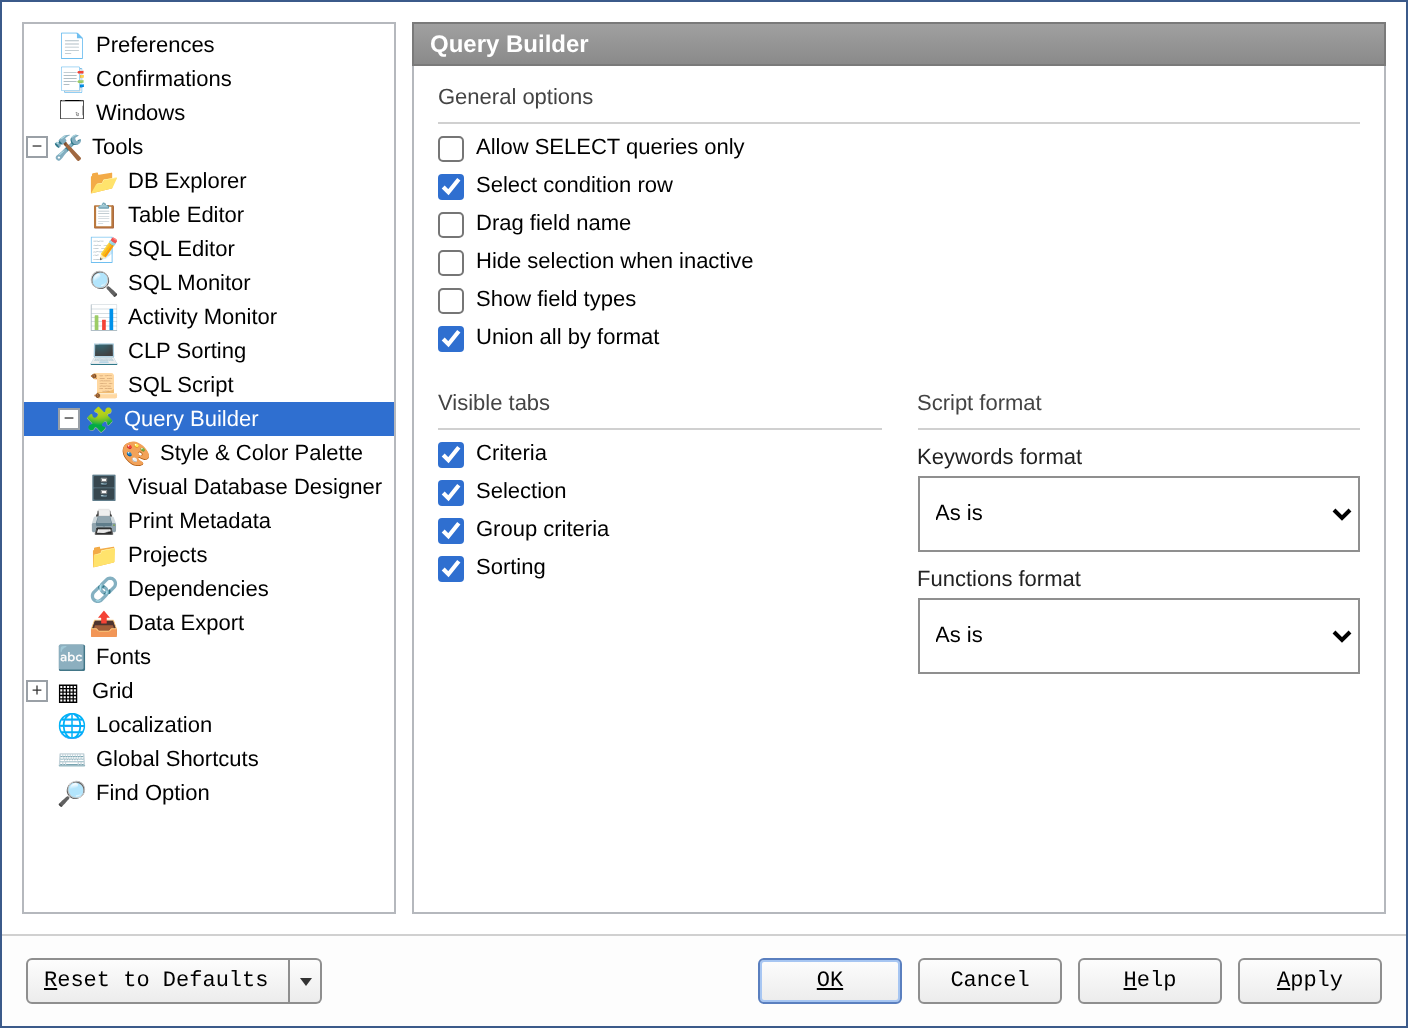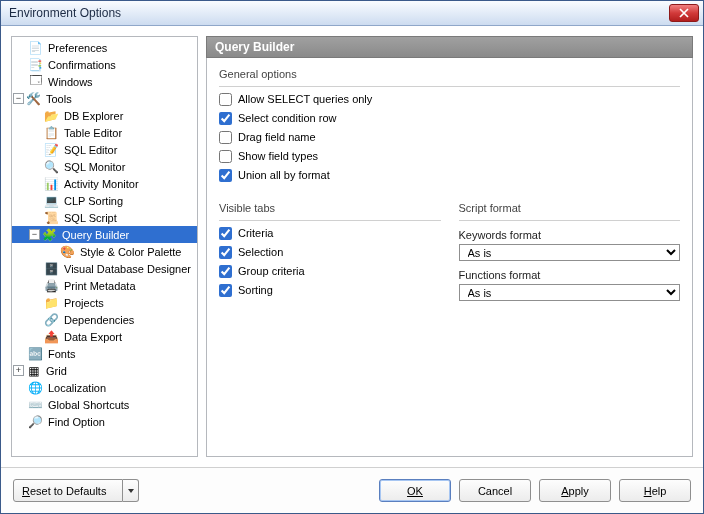--- a/index.html
+++ b/index.html
@@ -26,43 +26,35 @@
   .banner { height: 22px; background: linear-gradient(#a0a0a0,#8a8a8a); color: #fff; font-weight: bold; font-size: 12px; display: flex; align-items: center; padding: 0 8px; border: 1px solid #7a7a7a; }
   .options { flex: 1; border: 1px solid #b5b8bd; border-top: none; padding: 10px 12px; overflow: auto; }
   .group { margin-bottom: 14px; }
   .group-title { color: #444; margin-bottom: 6px; }
   .group-body { border-top: 1px solid #d0d0d0; padding-top: 6px; }
   .chk { display: flex; height: 19px; gap: 6px; }
   .chk input { width: 13px; height: 13px; accent-color: #2f6fd0; }
   .cols { display: flex; gap: 18px; }
   .col { flex: 1; }
   .sel-label { margin: 2px 0 3px; color: #222; }
-  select { width: 100%; height: 17px; border: 1px solid #8f8f8f; background: #fff; font: inherit; padding-left: 4px; }
-  .footer { height: 46px; border-top: 1px solid #d0d0d0; display: flex; align-items: center; padding: 0 12px; gap: 8px; background: #fdfdfd; }
+  select { width: 100%; height: 38px; border: 1px solid #8f8f8f; background: #fff; font: inherit; padding-left: 4px; }
+  .footer { height: 46px; border-top: 1px solid #d0d0d0; display: flex; align-items: center; padding: 0 12px; gap: 8px; background: #fdfdfd; font-family: Liberation Mono, monospace; }
   .footer .spacer { flex: 1; }
   .btn { height: 23px; min-width: 72px; background: linear-gradient(#fdfdfd,#ececec); border: 1px solid #8f8f8f; border-radius: 3px; font: inherit; padding: 0 10px; cursor: pointer; }
   .btn.default { border-color: #5a7fbf; box-shadow: inset 0 0 0 1px #a7c6f2; }
   .btn u { text-decoration: underline; }
   .split-btn { display: flex; }
   .split-btn .btn { border-top-right-radius: 0; border-bottom-right-radius: 0; min-width: 110px; text-align: left; padding-left: 8px; }
   .split-btn .caret { width: 16px; border: 1px solid #8f8f8f; border-left: none; border-top-right-radius: 3px; border-bottom-right-radius: 3px; background: linear-gradient(#fdfdfd,#ececec); display: flex; align-items: center; justify-content: center; cursor: pointer; }
   .split-btn .caret svg { width: 8px; height: 8px; }
 </style>
 </head>
 <body>
 
 <div class="window">
-  <div class="titlebar">
-    <span class="title">Environment Options</span>
-    <div class="close-btn">
-      <svg viewBox="0 0 10 10">
-          <path d="M1 1 L9 9 M9 1 L1 9" stroke="#fff" stroke-width="1.7"></path>
-        </svg>
-    </div>
-  </div>
 
   <div class="body">
     <div class="tree-panel">
       <div class="tree">
           <ul>
         <li>
               <div class="row">
                 <span class="indent"></span>
                 <span class="ticon">📄</span>
                 <span class="label">Preferences</span>
@@ -256,20 +248,24 @@
                 <input type="checkbox" style="">
                 <span>Allow SELECT queries only</span>
               </label>
             <label class="chk">
                 <input type="checkbox" checked="" style="">
                 <span>Select condition row</span>
               </label>
             <label class="chk">
                 <input type="checkbox" style="">
                 <span>Drag field name</span>
+              </label>
+            <label class="chk">
+                <input type="checkbox" style="">
+                <span>Hide selection when inactive</span>
               </label>
             <label class="chk">
                 <input type="checkbox" style="">
                 <span>Show field types</span>
               </label>
             <label class="chk">
                 <input type="checkbox" checked="" style="">
                 <span>Union all by format</span>
               </label>
           </div>
@@ -317,16 +313,16 @@
       <button class="btn"><u>R</u><span>eset to Defaults</span></button>
       <div class="caret">
           <svg viewBox="0 0 8 8">
             <path d="M1 2 L4 6 L7 2 Z" fill="#333"></path>
           </svg>
         </div>
     </div>
     <div class="spacer"></div>
     <button class="btn default"><u>OK</u></button>
     <button class="btn">Cancel</button>
+    <button class="btn"><u>H</u>elp</button>
     <button class="btn"><u>A</u>pply</button>
-    <button class="btn"><u>H</u>elp</button>
   </div>
 </div>
 
 </body></html>

